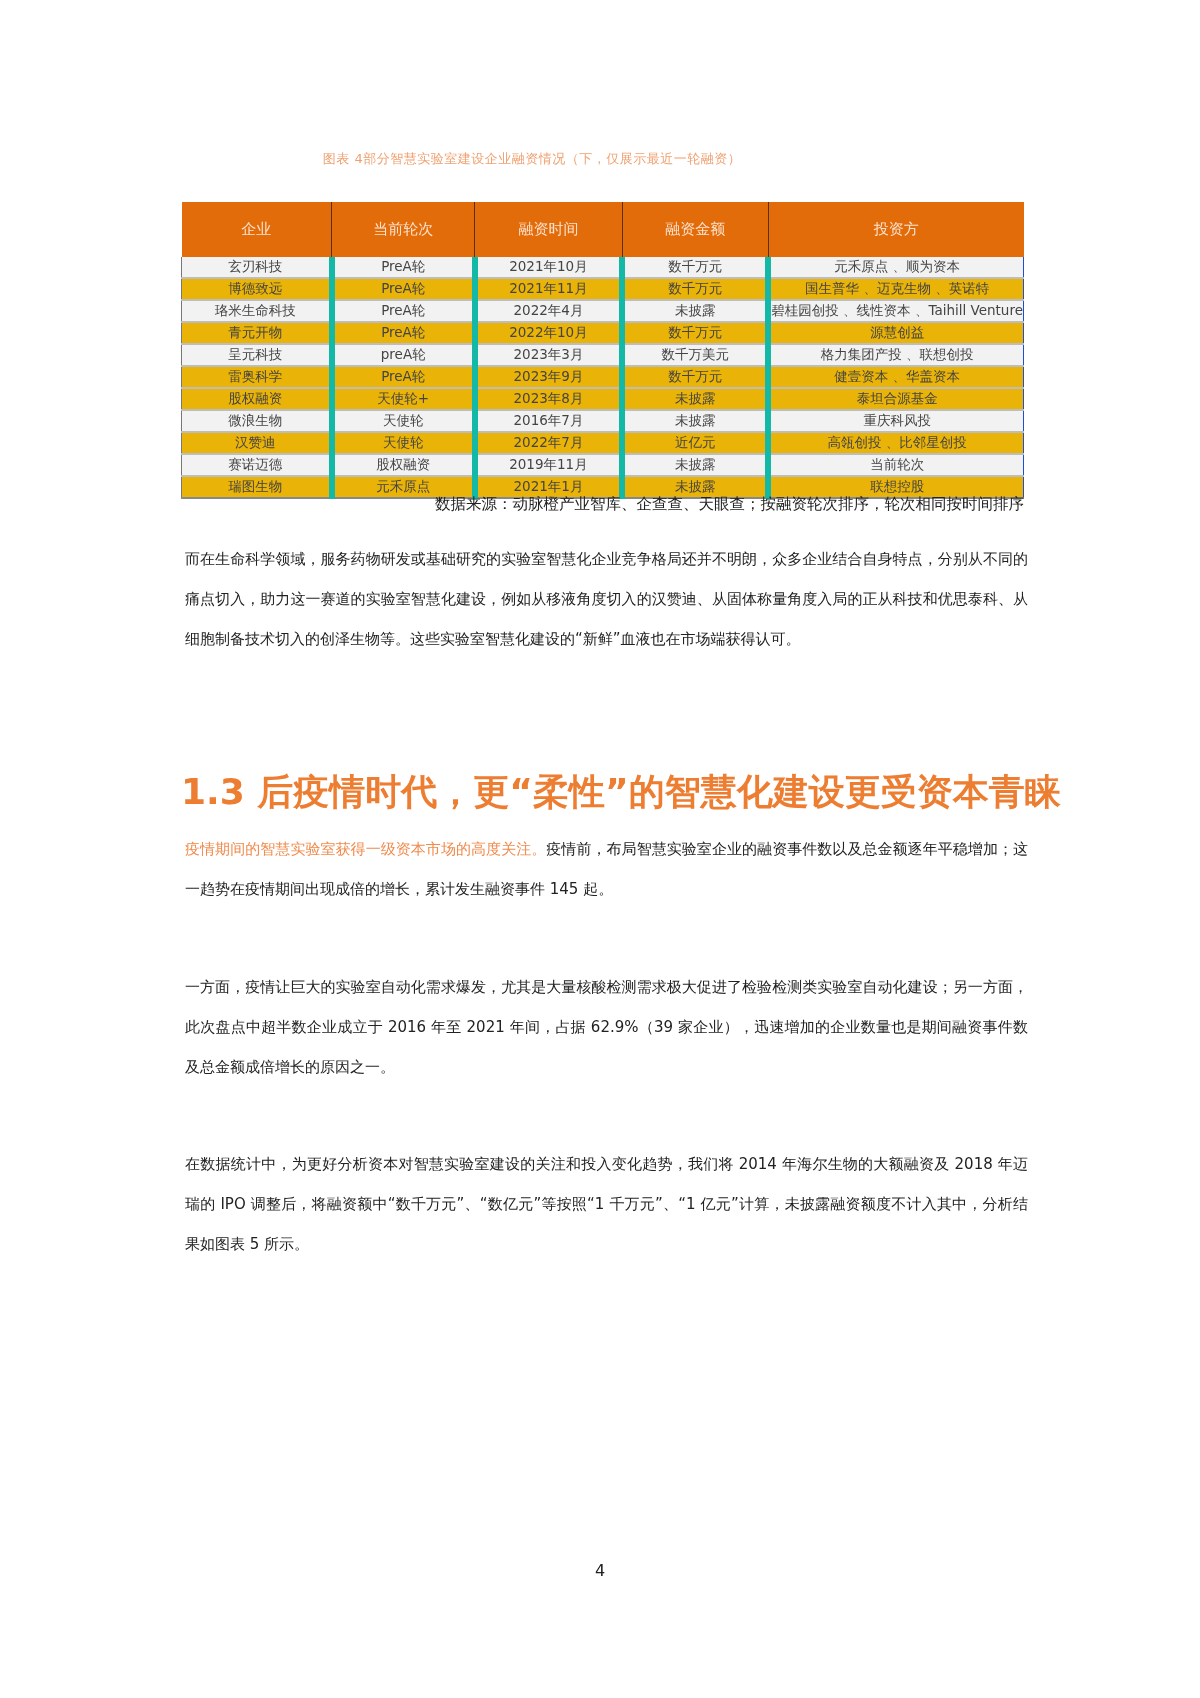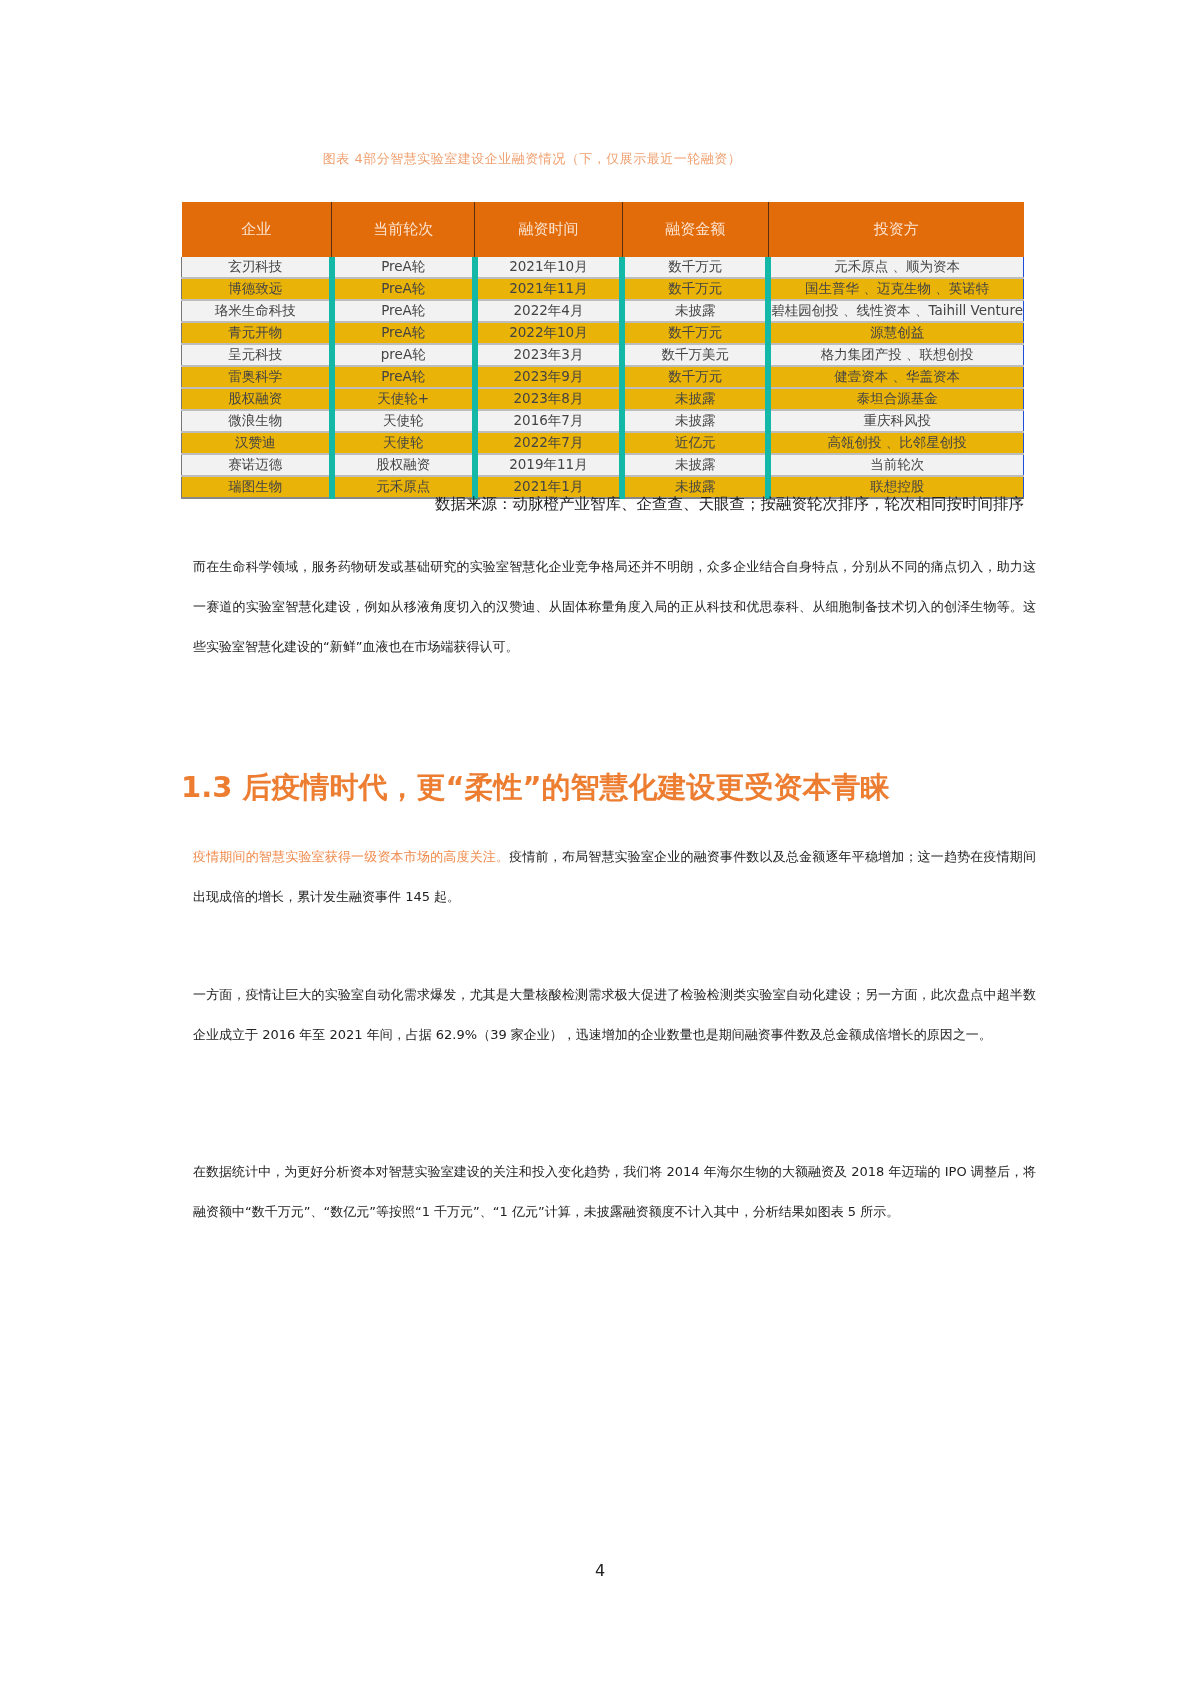--- a/index.html
+++ b/index.html
@@ -14,24 +14,24 @@
   table.fund th:last-child { border-right: none; }
   table.fund td { height: 20px; text-align: center; padding: 0;
                   border-right: 6px solid #14b8a6; border-bottom: 2px solid #bdbdbd; white-space: nowrap; }
   table.fund td:first-child { border-left: 1px solid #777; }
   table.fund td:last-child { border-right: 1px solid #1d4ed8; }
   table.fund tr.light td { background: #F2F2F2; }
   table.fund tr.dark td { background: #eab308; }
   table.fund tr:last-child td { border-bottom: 2px solid #888; }
   .col1 { width: 131px; } .col2 { width: 127px; } .col3 { width: 127px; } .col4 { width: 128px; }
   .source { position: absolute; right: 176px; top: 494px; font-size: 15.5px; color: #222; }
-  .para { position: absolute; left: 181px; width: 843px; font-size: 13px; line-height: 40px;
-          color: #222; text-align: justify; margin: 12px; }
+  .para { position: absolute; left: 181px; width: 843px; font-size: 15px; line-height: 40px;
+          color: #222; text-align: justify; margin: 4px; }
   .hl { color: #F08A4B; }
-  .heading { position: absolute; left: 181px; top: 768px; font-size: 29px; font-weight: bold;
+  .heading { position: absolute; left: 181px; top: 768px; font-size: 36px; font-weight: bold;
              color: #ED7D31; margin: 0; }
   .page-num { position: absolute; left: 0; width: 1200px; text-align: center; top: 1561px;
               font-size: 16px; color: #222; }
 </style>
 </head>
 <body>
 
 <div class="fig-title">图表 4部分智慧实验室建设企业融资情况（下，仅展示最近一轮融资）</div>
 
 <table class="fund">

